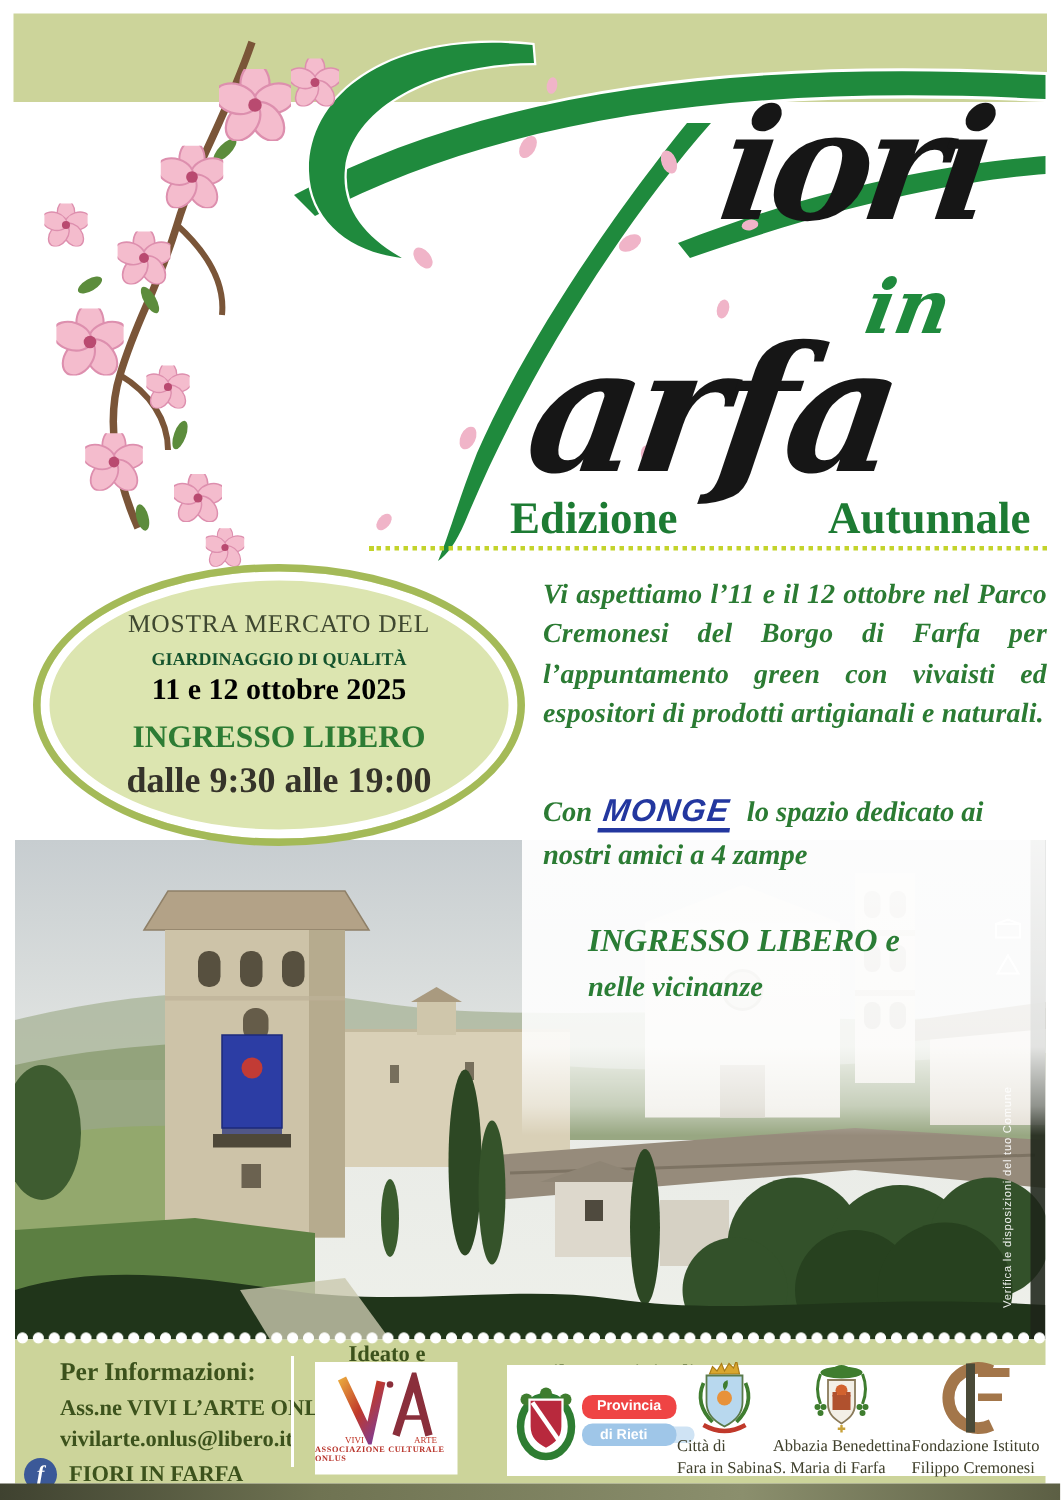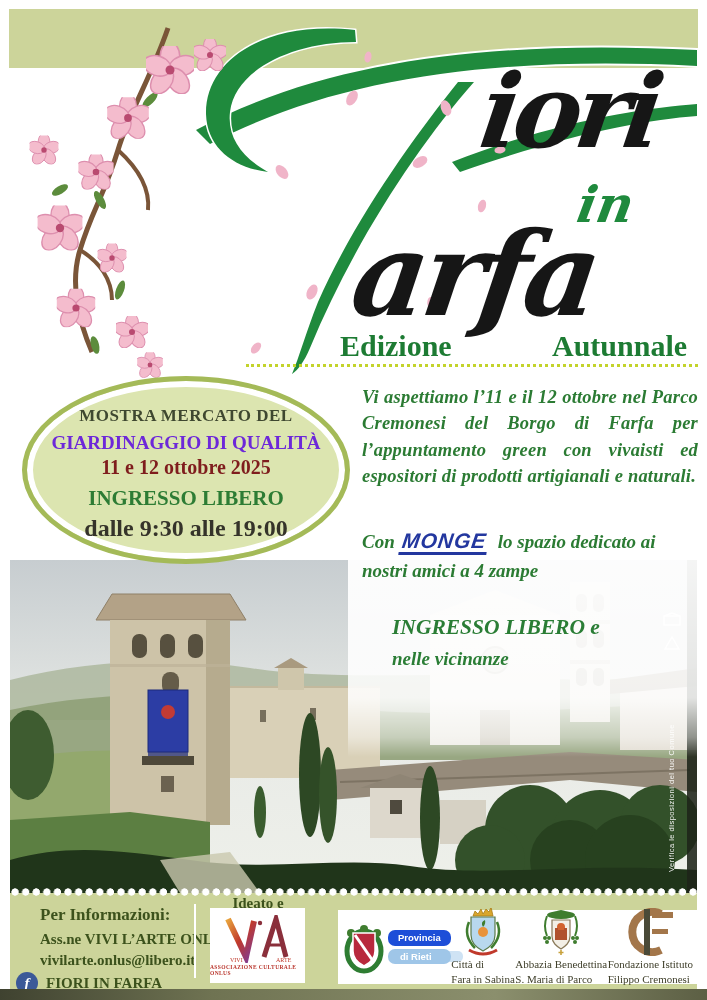--- a/index.html
+++ b/index.html
@@ -22,23 +22,23 @@
   .t-in{left:578px;top:180px;font:italic bold 50px/1 "DejaVu Serif",serif;color:#1f8a3d;
         transform:skewX(-10deg);z-index:3;}
   .t-ed1{left:340px;top:331px;font:bold 30px/1 "Liberation Serif",serif;color:#1d7b33;z-index:3;}
   .t-ed2{left:552px;top:331px;font:bold 30px/1 "Liberation Serif",serif;color:#1d7b33;z-index:3;}
   .dotline{left:246px;top:364px;width:452px;height:0;border-top:3px dotted #c3d32b;z-index:2;}
 
   
   .oval{left:22px;top:376px;width:328px;height:188px;border-radius:50%;
         background:#dce5b0;border:5px solid #a4ba58;box-shadow:inset 0 0 0 6px #ffffff;
         z-index:4;text-align:center;box-sizing:border-box;padding-top:25px;}
-  .oval .l1{font-weight:700;font-size:17px;letter-spacing:.5px;color:#3f4830;}
-  .oval .l2{font-weight:bold;font-size:19px;color:#6d28d9;margin-top:6px;}
-  .oval .l3{font-weight:600;font-size:20px;color:#7f1d1d;margin-top:2px;}
+  .oval .l1{font-weight:400;font-size:17px;letter-spacing:.5px;color:#3f4830;}
+  .oval .l2{font-weight:bold;font-size:12px;color:#14532d;margin-top:6px;}
+  .oval .l3{font-weight:600;font-size:20px;color:#000000;margin-top:2px;}
   .oval .l4{font-weight:bold;font-size:21px;color:#2d7c34;margin-top:7px;}
   .oval .l5{font-weight:600;font-size:24px;color:#35332a;margin-top:4px;}
 
   
   .intro{left:362px;top:384px;width:336px;font:italic bold 18.5px/1.42 "Liberation Serif",serif;
          color:#2b7b33;text-align:justify;letter-spacing:.2px;z-index:4;}
   .monge-line{left:362px;top:527px;width:338px;font:italic bold 19px/1.55 "Liberation Serif",serif;
          color:#2b7b33;z-index:6;}
   .monge-brand{display:inline-block;font:italic bold 21px/1 "Liberation Sans",sans-serif;
          color:#23379f;letter-spacing:1px;border-bottom:3px solid #23379f;padding:0 2px 1px 2px;
@@ -74,21 +74,21 @@
   .smalllabel{position:absolute;color:#3c521c;font-weight:bold;font-size:15px;}
   .va-box{position:absolute;left:200px;top:15px;width:95px;height:75px;background:#ffffff;
           display:flex;flex-direction:column;align-items:center;justify-content:center;}
   .va-cap{font-size:5.5px;color:#b8332a;letter-spacing:.4px;margin-top:1px;font-weight:bold;}
   .pat-box{position:absolute;left:328px;top:17px;width:360px;height:74px;background:#ffffff;
            display:flex;align-items:center;justify-content:space-between;padding:2px 5px;
            box-sizing:border-box;}
   .pat-cell{display:flex;flex-direction:column;align-items:center;}
   .pat-cap{font-size:11px;line-height:1.3;color:#40402c;text-align:left;margin-top:1px;}
   .prov-cell{display:flex;flex-direction:row;align-items:center;gap:3px;}
-  .pill1{background:#1d4ed8;color:#fff;font:bold 9.5px/1 "Liberation Sans",sans-serif;
+  .pill1{background:#ef4444;color:#fff;font:bold 9.5px/1 "Liberation Sans",sans-serif;
          border-radius:7px;padding:3px 10px;margin-bottom:3px;}
   .pill2{background:#9fc6e8;color:#fff;font:bold 9.5px/1 "Liberation Sans",sans-serif;
          border-radius:7px;padding:3px 12px;box-shadow:14px 0 0 -2px #cfe3f4;}
   .bottombar{left:0;top:989px;width:707px;height:11px;z-index:6;
        background:linear-gradient(90deg,#3f4230,#6f7352 30%,#8b8f6d 70%,#5c5f44);}
 </style>
 </head>
 <body>
 
 <div class="poster">
@@ -354,21 +354,21 @@
           <circle cx="38" cy="34" r="2" fill="#3f7d2f"></circle>
           <path d="M15,12 h18 v16 c0,7 -4.5,10 -9,13 c-4.5,-3 -9,-6 -9,-13 Z" fill="#f3efe6" stroke="#8a7a5a" stroke-width="1.2"></path>
           <circle cx="24" cy="19" r="4" fill="#d2622e"></circle>
           <rect x="18" y="22" width="12" height="10" fill="#b0512e"></rect>
           <rect x="18" y="20" width="3" height="3" fill="#b0512e"></rect>
           <rect x="27" y="20" width="3" height="3" fill="#b0512e"></rect>
           <path d="M24,42 v5 M21.5,44.5 h5" stroke="#c8a23c" stroke-width="1.6"></path>
         </svg>
         <div class="pat-cap">
           <div>Abbazia Benedettina</div>
-          <div>S. Maria di Parco</div>
+          <div>S. Maria di Farfa</div>
         </div>
       </div>
 
       <div class="pat-cell">
         <svg width="50" height="48" viewBox="0 0 50 48">
           <path d="M36,6 A20,20 0 1 0 36,42" fill="none" stroke="#a3764a" stroke-width="8"></path>
           <rect x="19" y="1" width="6" height="46" fill="#4a4a38"></rect>
           <rect x="27" y="4" width="21" height="6" fill="#a3764a"></rect>
           <rect x="27" y="21" width="16" height="5" fill="#a3764a"></rect>
         </svg>

